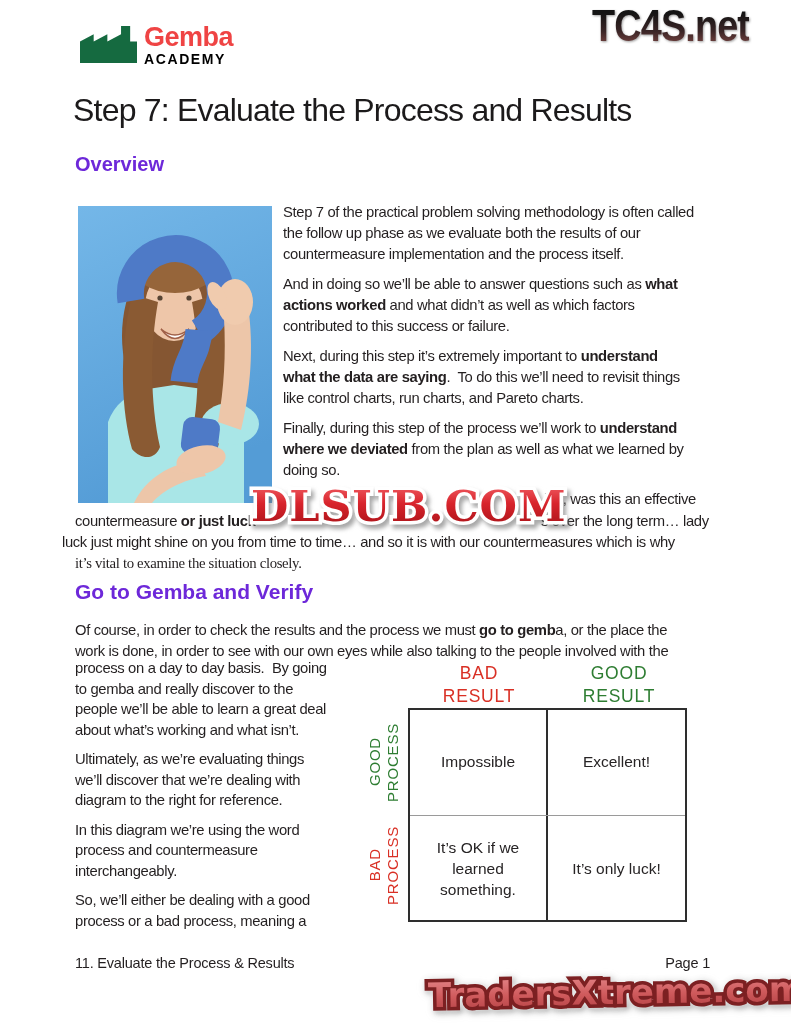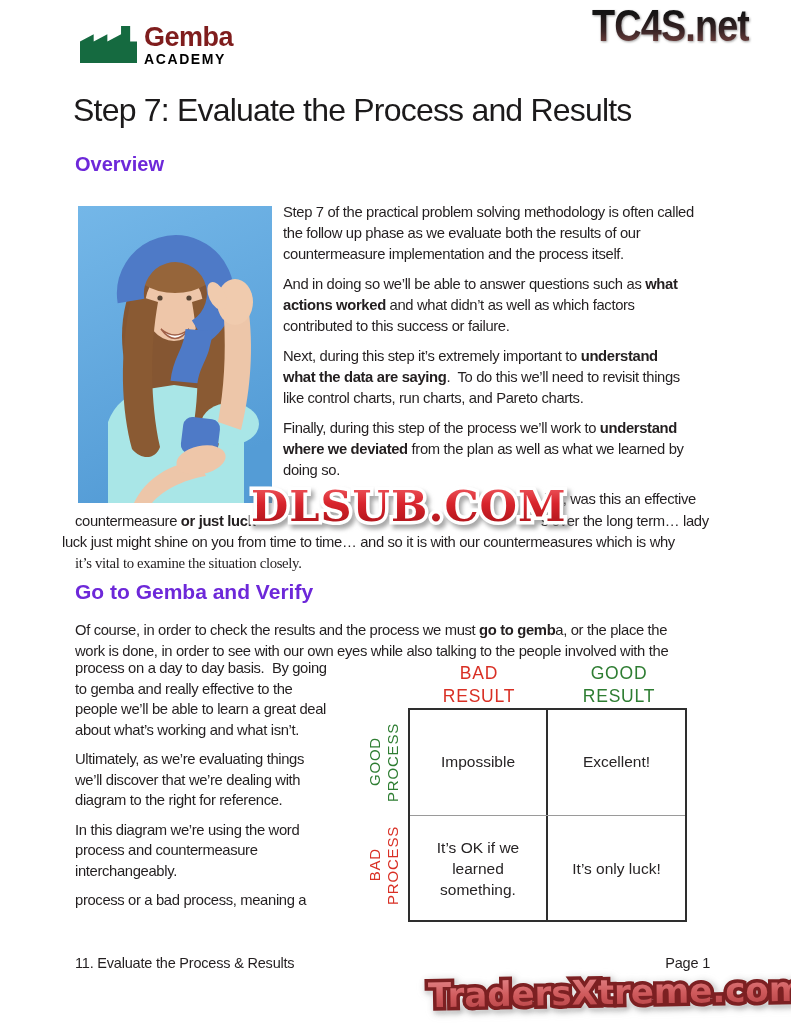--- a/index.html
+++ b/index.html
@@ -4,21 +4,21 @@
 <style>
   html,body{margin:0;padding:0;background:#ffffff;}
   .page{position:relative;width:791px;height:1024px;background:#ffffff;overflow:hidden;
         font-family:"Liberation Sans",sans-serif;color:#231f20;}
   .abs{position:absolute;}
 
   
   .logo{left:80px;top:24px;display:flex;gap:7px;align-items:flex-start;}
   .factory{width:57px;height:37px;background:#156a40;margin-top:2px;
            clip-path:polygon(0% 100%,0% 42%,24% 22%,24% 42%,48% 22%,48% 42%,72% 22%,72% 0%,88% 0%,88% 42%,100% 42%,100% 100%);}
-  .logo-gemba{font-size:27px;font-weight:700;color:#7f1d1d;line-height:27px;letter-spacing:-0.5px;}
+  .logo-gemba{font-size:27px;font-weight:700;color:#ef4444;line-height:27px;letter-spacing:-0.5px;}
   .logo-academy{font-size:14px;font-weight:700;color:#000000;letter-spacing:1.6px;line-height:16px;}
 
   
   .tc4s{left:592px;top:0px;font-size:45px;font-weight:700;letter-spacing:-1px;
         transform:scaleX(.84);transform-origin:left top;
         background:linear-gradient(180deg,#141414 25%,#3a2526 60%,#8a4d49 95%);
         -webkit-background-clip:text;background-clip:text;color:transparent;
         filter:drop-shadow(1px 1px 1px rgba(60,60,60,.5));z-index:9;}
   .dlsub{left:251px;top:483px;z-index:9;filter:drop-shadow(3px 4px 2px rgba(110,110,110,.6));}
   .dlsub .wm-stack{font-family:"DejaVu Serif",serif;font-weight:700;font-size:43px;letter-spacing:1px;line-height:46px;}
@@ -160,35 +160,36 @@
   <div class="abs gemba-h h-green">Go to Gemba and Verify</div>
   <div class="abs intro textcol">
       <div class="p">
         <div class="line"><span>Of course, in order to check the results and the process we must </span><span class="b">go to gemb</span><span>a, or the place the</span></div>
         <div class="line"><span>work is done, in order to see with our own eyes while also talking to the people involved with the</span></div>
       </div>
     </div>
   <div class="abs left-col textcol tight">
       <div class="p">
         <div class="line"><span>process on a day to day basis.  By going</span></div>
-        <div class="line"><span>to gemba and really effective to the</span></div>
+        <div class="line"><span>to gemba and really discover to the</span></div>
         <div class="line"><span>people we’ll be able to learn a great deal</span></div>
         <div class="line"><span>about what’s working and what isn’t.</span></div>
       </div>
       <div class="p">
         <div class="line"><span>Ultimately, as we’re evaluating things</span></div>
         <div class="line"><span>we’ll discover that we’re dealing with</span></div>
         <div class="line"><span>diagram to the right for reference.</span></div>
       </div>
       <div class="p">
         <div class="line"><span>In this diagram we’re using the word</span></div>
         <div class="line"><span>process and countermeasure</span></div>
         <div class="line"><span>interchangeably.</span></div>
       </div>
       <div class="p">
+        <div class="line"><span>So, we’ll either be dealing with a good</span></div>
         <div class="line"><span>process or a bad process, meaning a</span></div>
       </div>
     </div>
 
   <div class="abs mx-hdr bad">BAD
 RESULT</div>
   <div class="abs mx-hdr good">GOOD
 RESULT</div>
   <div class="abs mx-rowlbl gp">
     <span>GOOD</span>

